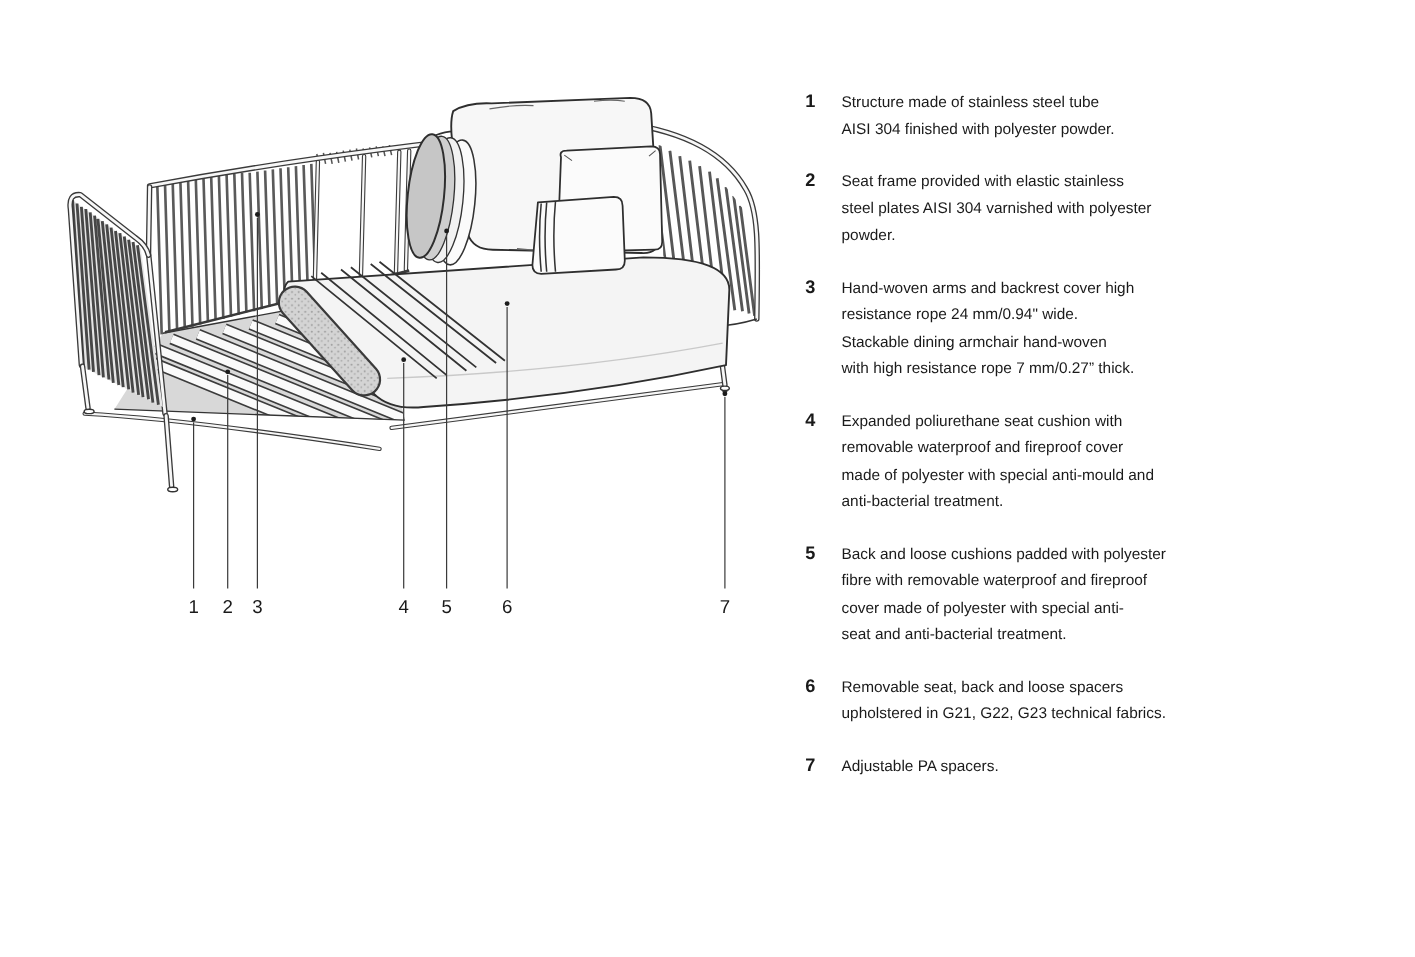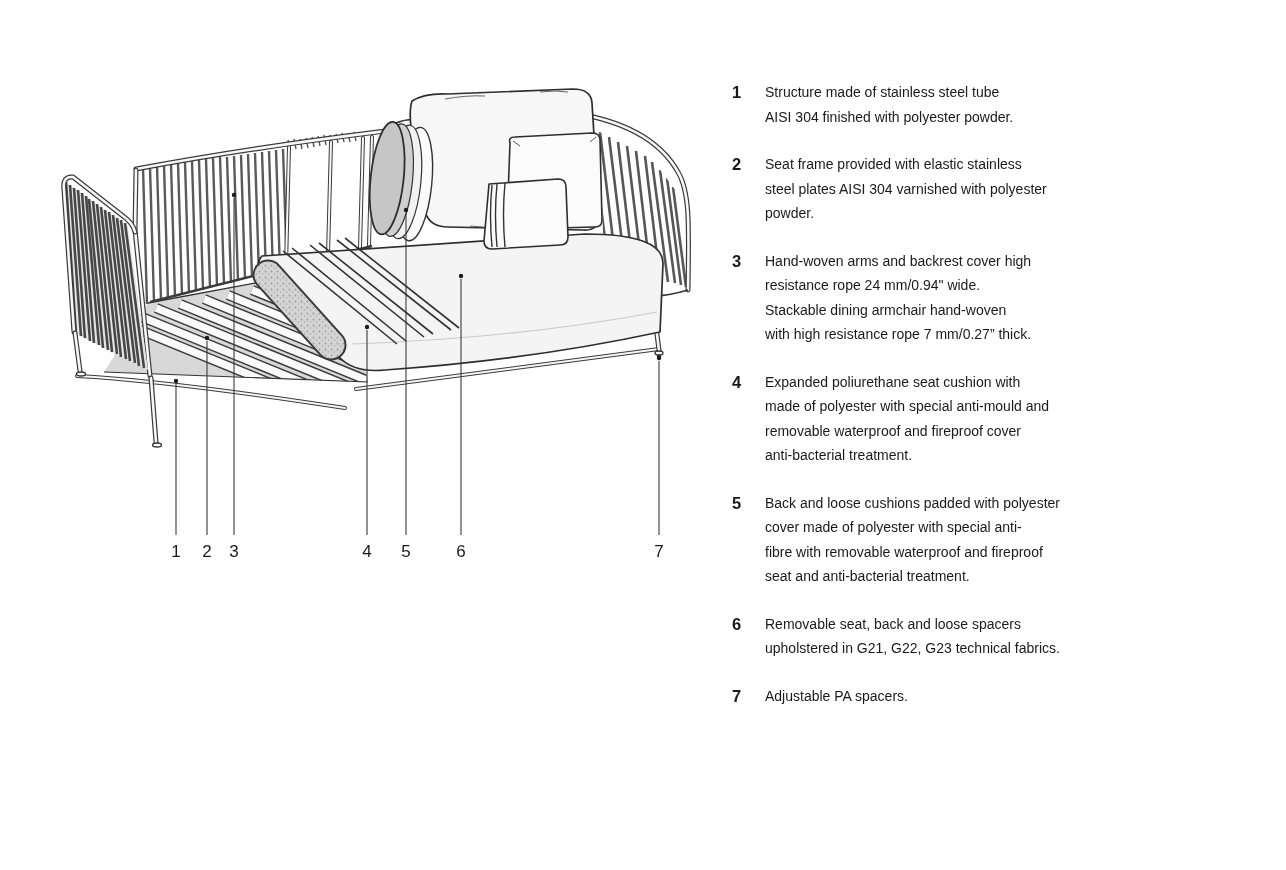--- a/index.html
+++ b/index.html
@@ -181,31 +181,31 @@
         <div>Hand-woven arms and backrest cover high</div>
         <div>resistance rope 24 mm/0.94" wide.</div>
         <div>Stackable dining armchair hand-woven</div>
         <div>with high resistance rope 7 mm/0.27” thick.</div>
       </div>
     </div>
     <div class="legend-item">
       <div class="legend-num">4</div>
       <div class="legend-lines">
         <div>Expanded poliurethane seat cushion with</div>
+        <div>removable waterproof and fireproof cover</div>
         <div>made of polyester with special anti-mould and</div>
-        <div>removable waterproof and fireproof cover</div>
         <div>anti-bacterial treatment.</div>
       </div>
     </div>
     <div class="legend-item">
       <div class="legend-num">5</div>
       <div class="legend-lines">
         <div>Back and loose cushions padded with polyester</div>
+        <div>fibre with removable waterproof and fireproof</div>
         <div>cover made of polyester with special anti-</div>
-        <div>fibre with removable waterproof and fireproof</div>
         <div>seat and anti-bacterial treatment.</div>
       </div>
     </div>
     <div class="legend-item">
       <div class="legend-num">6</div>
       <div class="legend-lines">
         <div>Removable seat, back and loose spacers</div>
         <div>upholstered in G21, G22, G23 technical fabrics.</div>
       </div>
     </div>

